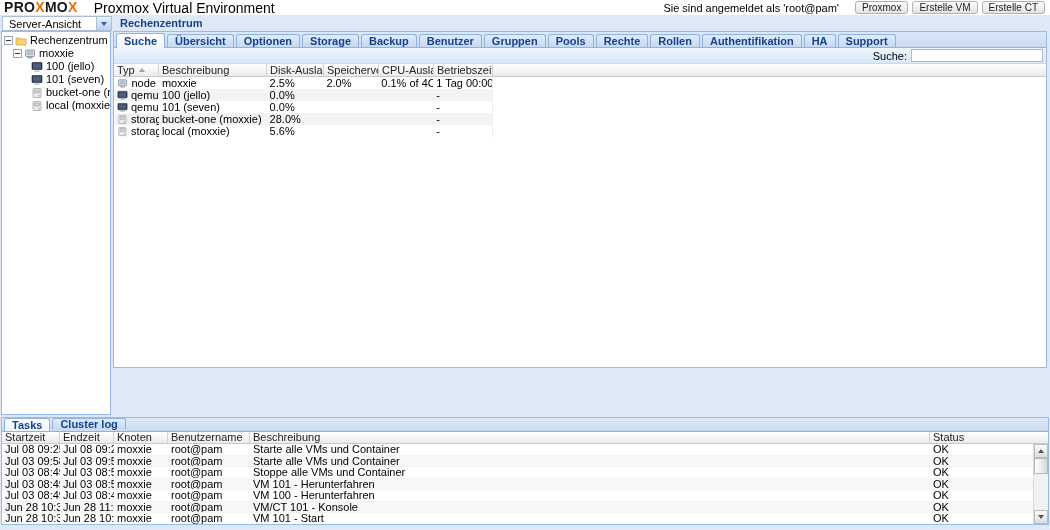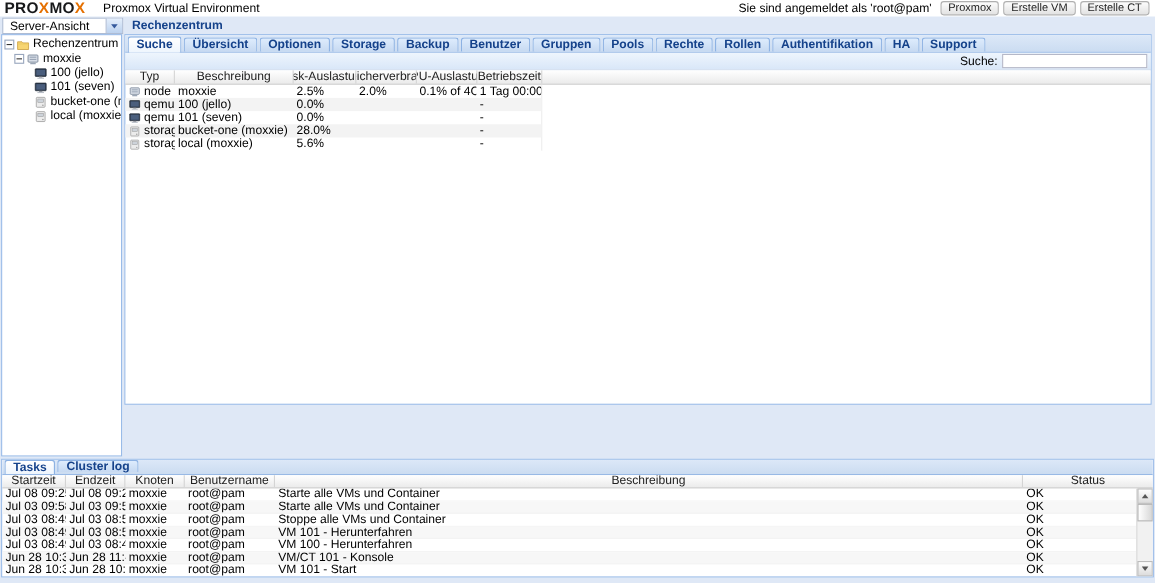--- a/index.html
+++ b/index.html
@@ -13,23 +13,23 @@
   #root { position:relative; width:1050px; height:530px; }
 
   
   #topbar {
     position:absolute; left:0; top:0; width:1050px; height:15px;
     background:#fff; display:flex; align-items:center;
   }
   #logo { font-weight:900; font-size:14px; letter-spacing:0.3px; line-height:15px; padding-left:4px; white-space:nowrap; }
   #logo .dk { color:#17181a; }
   #logo .og { color:#e57000; }
-  #apptitle { margin-left:16px; font-size:11px; color:#000; }
+  #apptitle { margin-left:16px; font-size:14px; color:#000; }
   #topright { margin-left:auto; display:flex; align-items:center; gap:4px; padding-right:5px; }
-  #login-status { margin-right:4px; color:#000; }
+  #login-status { margin-right:12px; color:#000; }
   .hbtn {
     background:linear-gradient(#fdfdfd,#e2e2e2); border:1px solid #b0b0b0; border-radius:3px;
     font-size:10px; color:#222; height:13px; line-height:11px; padding:0 6px; white-space:nowrap;
     font-family:"Liberation Sans", sans-serif; cursor:pointer;
   }
 
   
   #view-combo {
     position:absolute; left:2px; top:16px; width:110px; height:15px;
     background:#fff; border:1px solid #aebcd4; display:flex; cursor:pointer;
@@ -78,34 +78,34 @@
   #toolbar {
     height:16px; background:linear-gradient(#eef5fd,#d9e7f8); border-bottom:1px solid #cad9ec;
     display:flex; align-items:center; justify-content:flex-end; gap:4px; padding-right:3px;
   }
   #search-input { width:132px; height:13px; border:1px solid #b5b8c8; font-size:11px; padding:0 2px; font-family:"Liberation Sans", sans-serif; }
 
   
   .ghead { display:flex; background:linear-gradient(#ffffff,#ebebeb); border-bottom:1px solid #c9c9c9; }
   .hcell {
     border-right:1px solid #d4d4d4; padding:0 3px; color:#222; display:flex; align-items:center;
-    overflow:hidden; white-space:nowrap; cursor:pointer;flex-direction:column;
+    overflow:hidden; white-space:nowrap; cursor:pointer;
   }
   .hfill { flex:1; border-right:none; cursor:default; }
   .sort-asc { width:0; height:0; border-left:3px solid transparent; border-right:3px solid transparent; border-bottom:4px solid #89a3c4; margin-left:4px; }
 
   #grid-header { height:13px; }
   #grid-header .hcell { line-height:12px; }
   .w-typ{width:45px}.w-besch{width:108px}.w-disk{width:57px}.w-spe{width:55px}.w-cpu{width:55px}.w-bet{width:59px}
 
   #grid-body { width:379px; border-right:1px solid #ededed; }
   .grow { display:flex; height:12px; line-height:12px; cursor:pointer; }
   .grow:nth-child(even) { background:#f3f3f3; }
   .gcell { padding:0 3px; overflow:hidden; white-space:nowrap; }
-  .typcell { display:flex; align-items:center; }
+  .typcell { display:flex; align-items:center;justify-content:space-between; }
   .typcell .icon12 { width:11px; height:11px; min-width:11px; margin-right:3px; }
 
   
   #tasktabs {
     height:14px; background:linear-gradient(#dce8f8,#cbdcf1); border-bottom:1px solid #8db2e3;
     display:flex; align-items:flex-start; padding-left:2px;
   }
   #tasktabs .tab { height:11px; line-height:11px; }
   #tasktabs .tab.active { height:13px; line-height:13px; }
   #taskheader { height:12px; }

